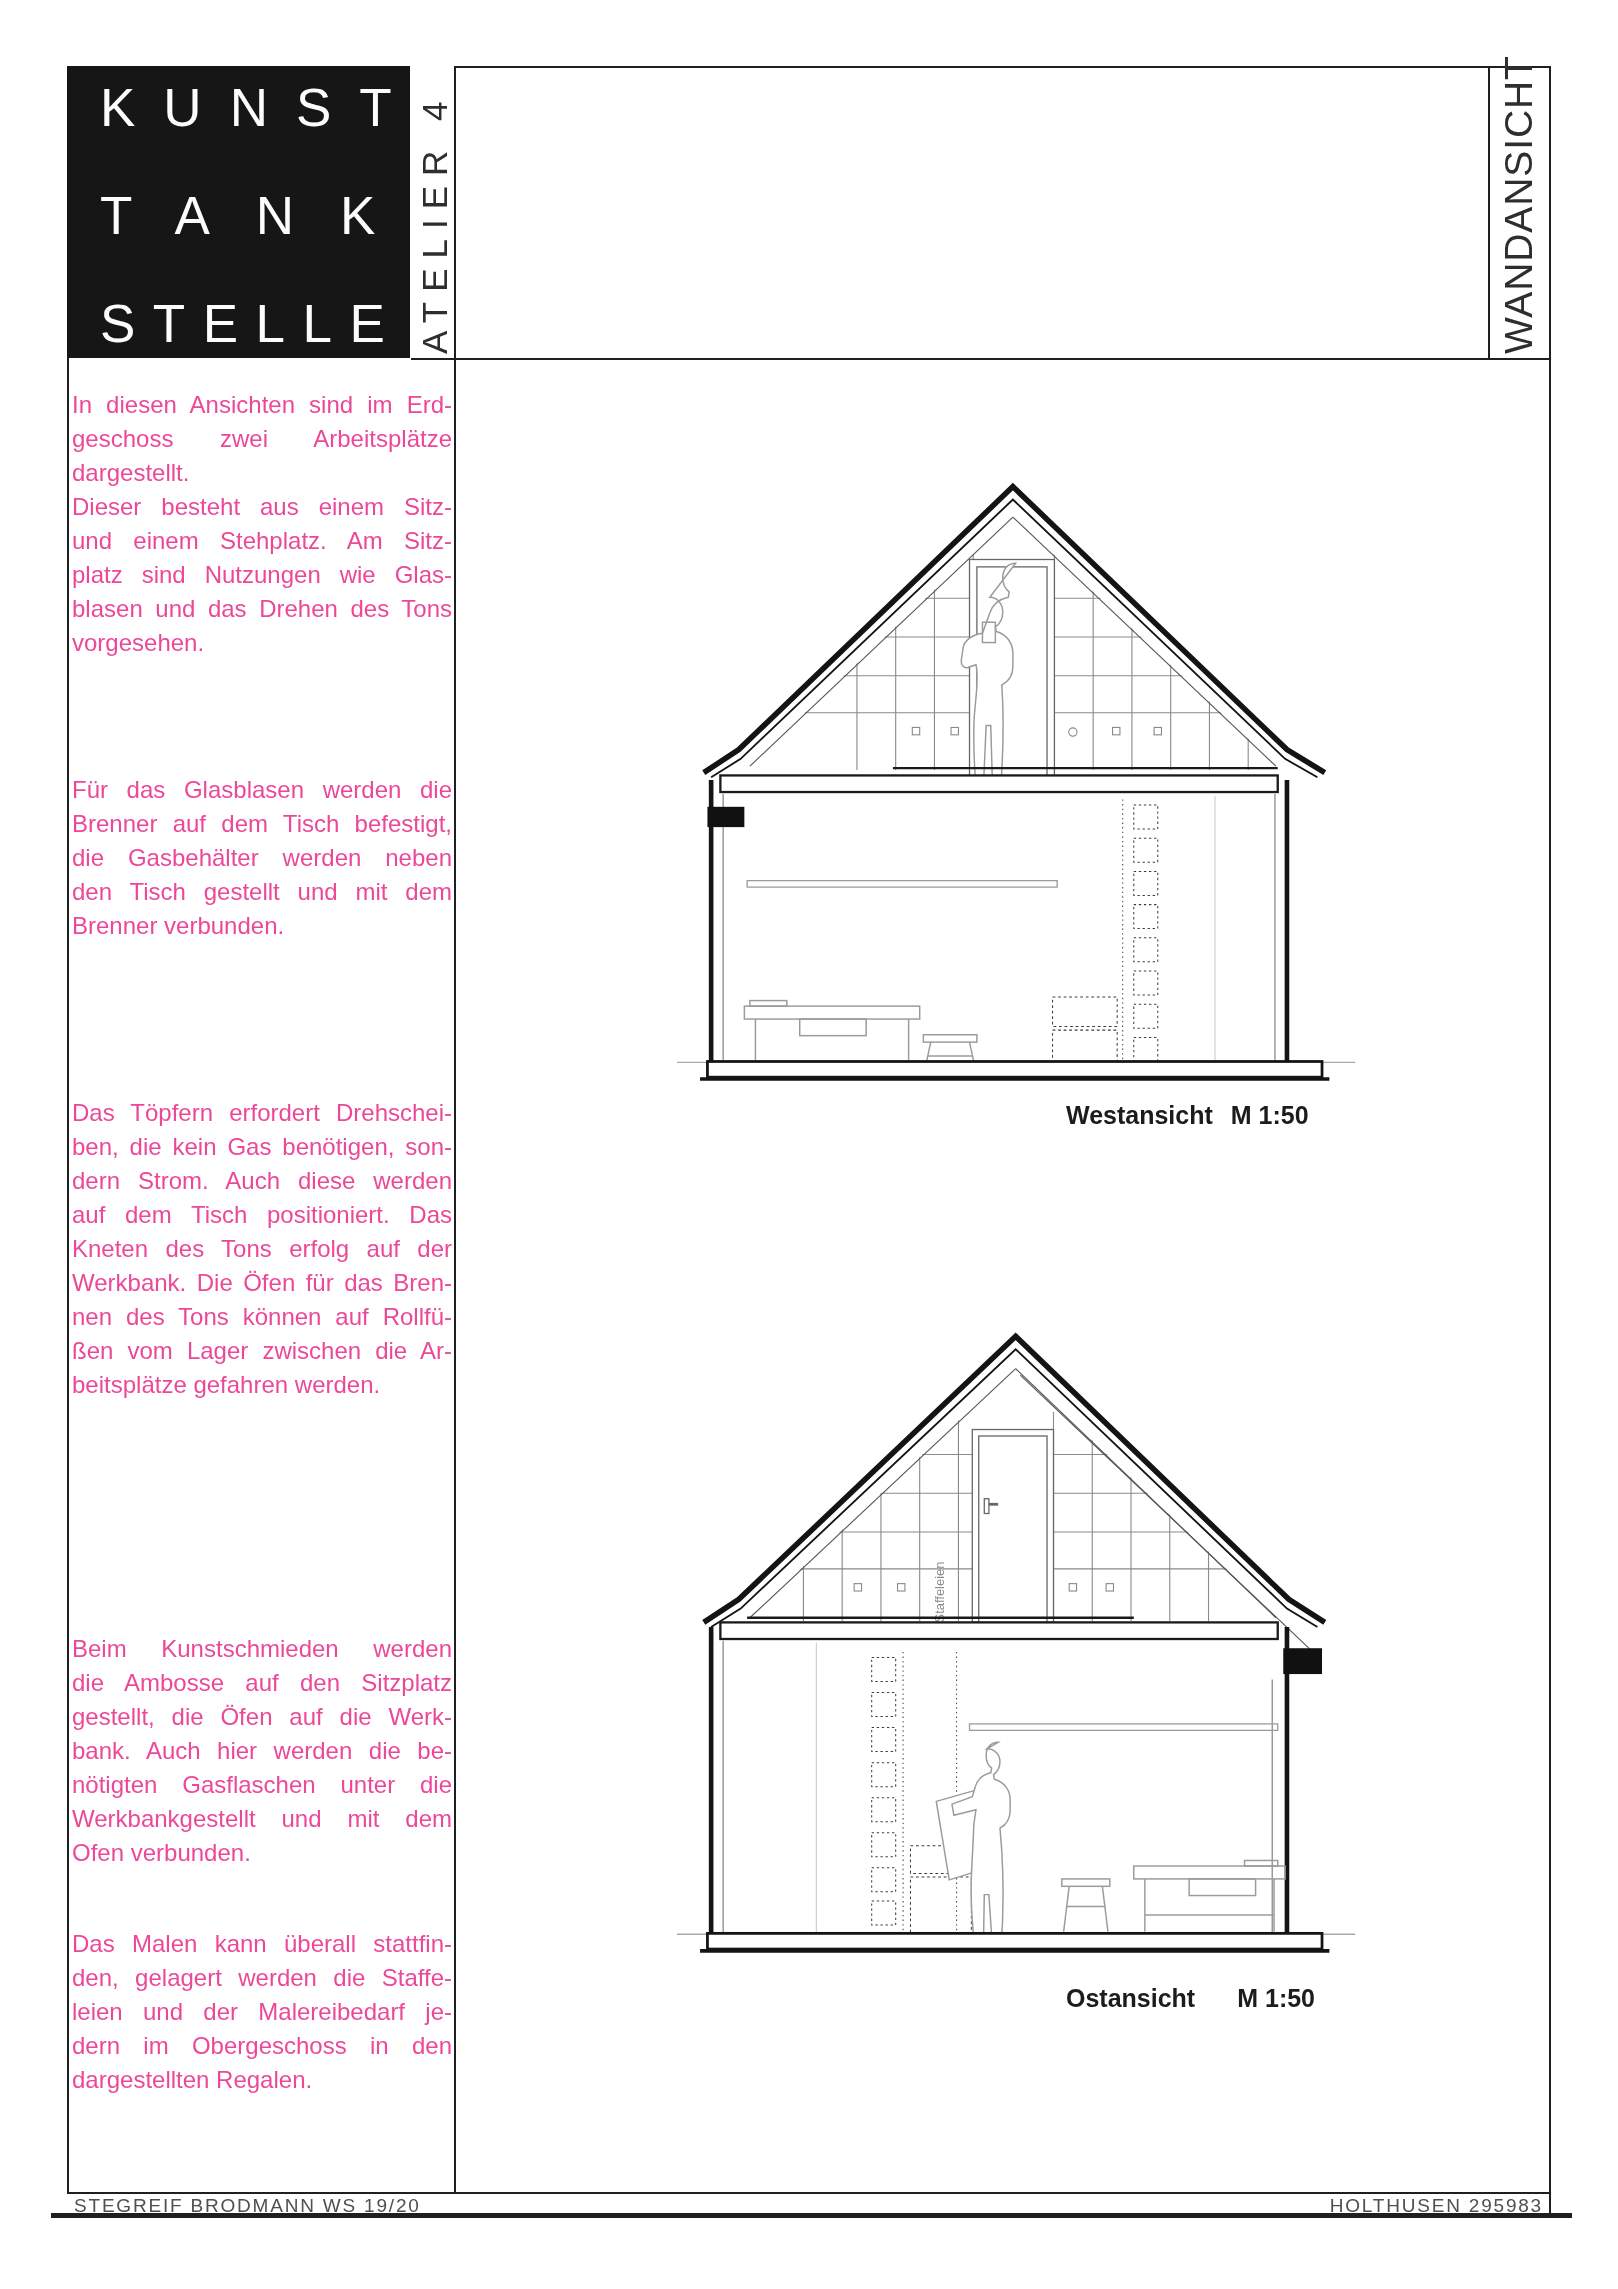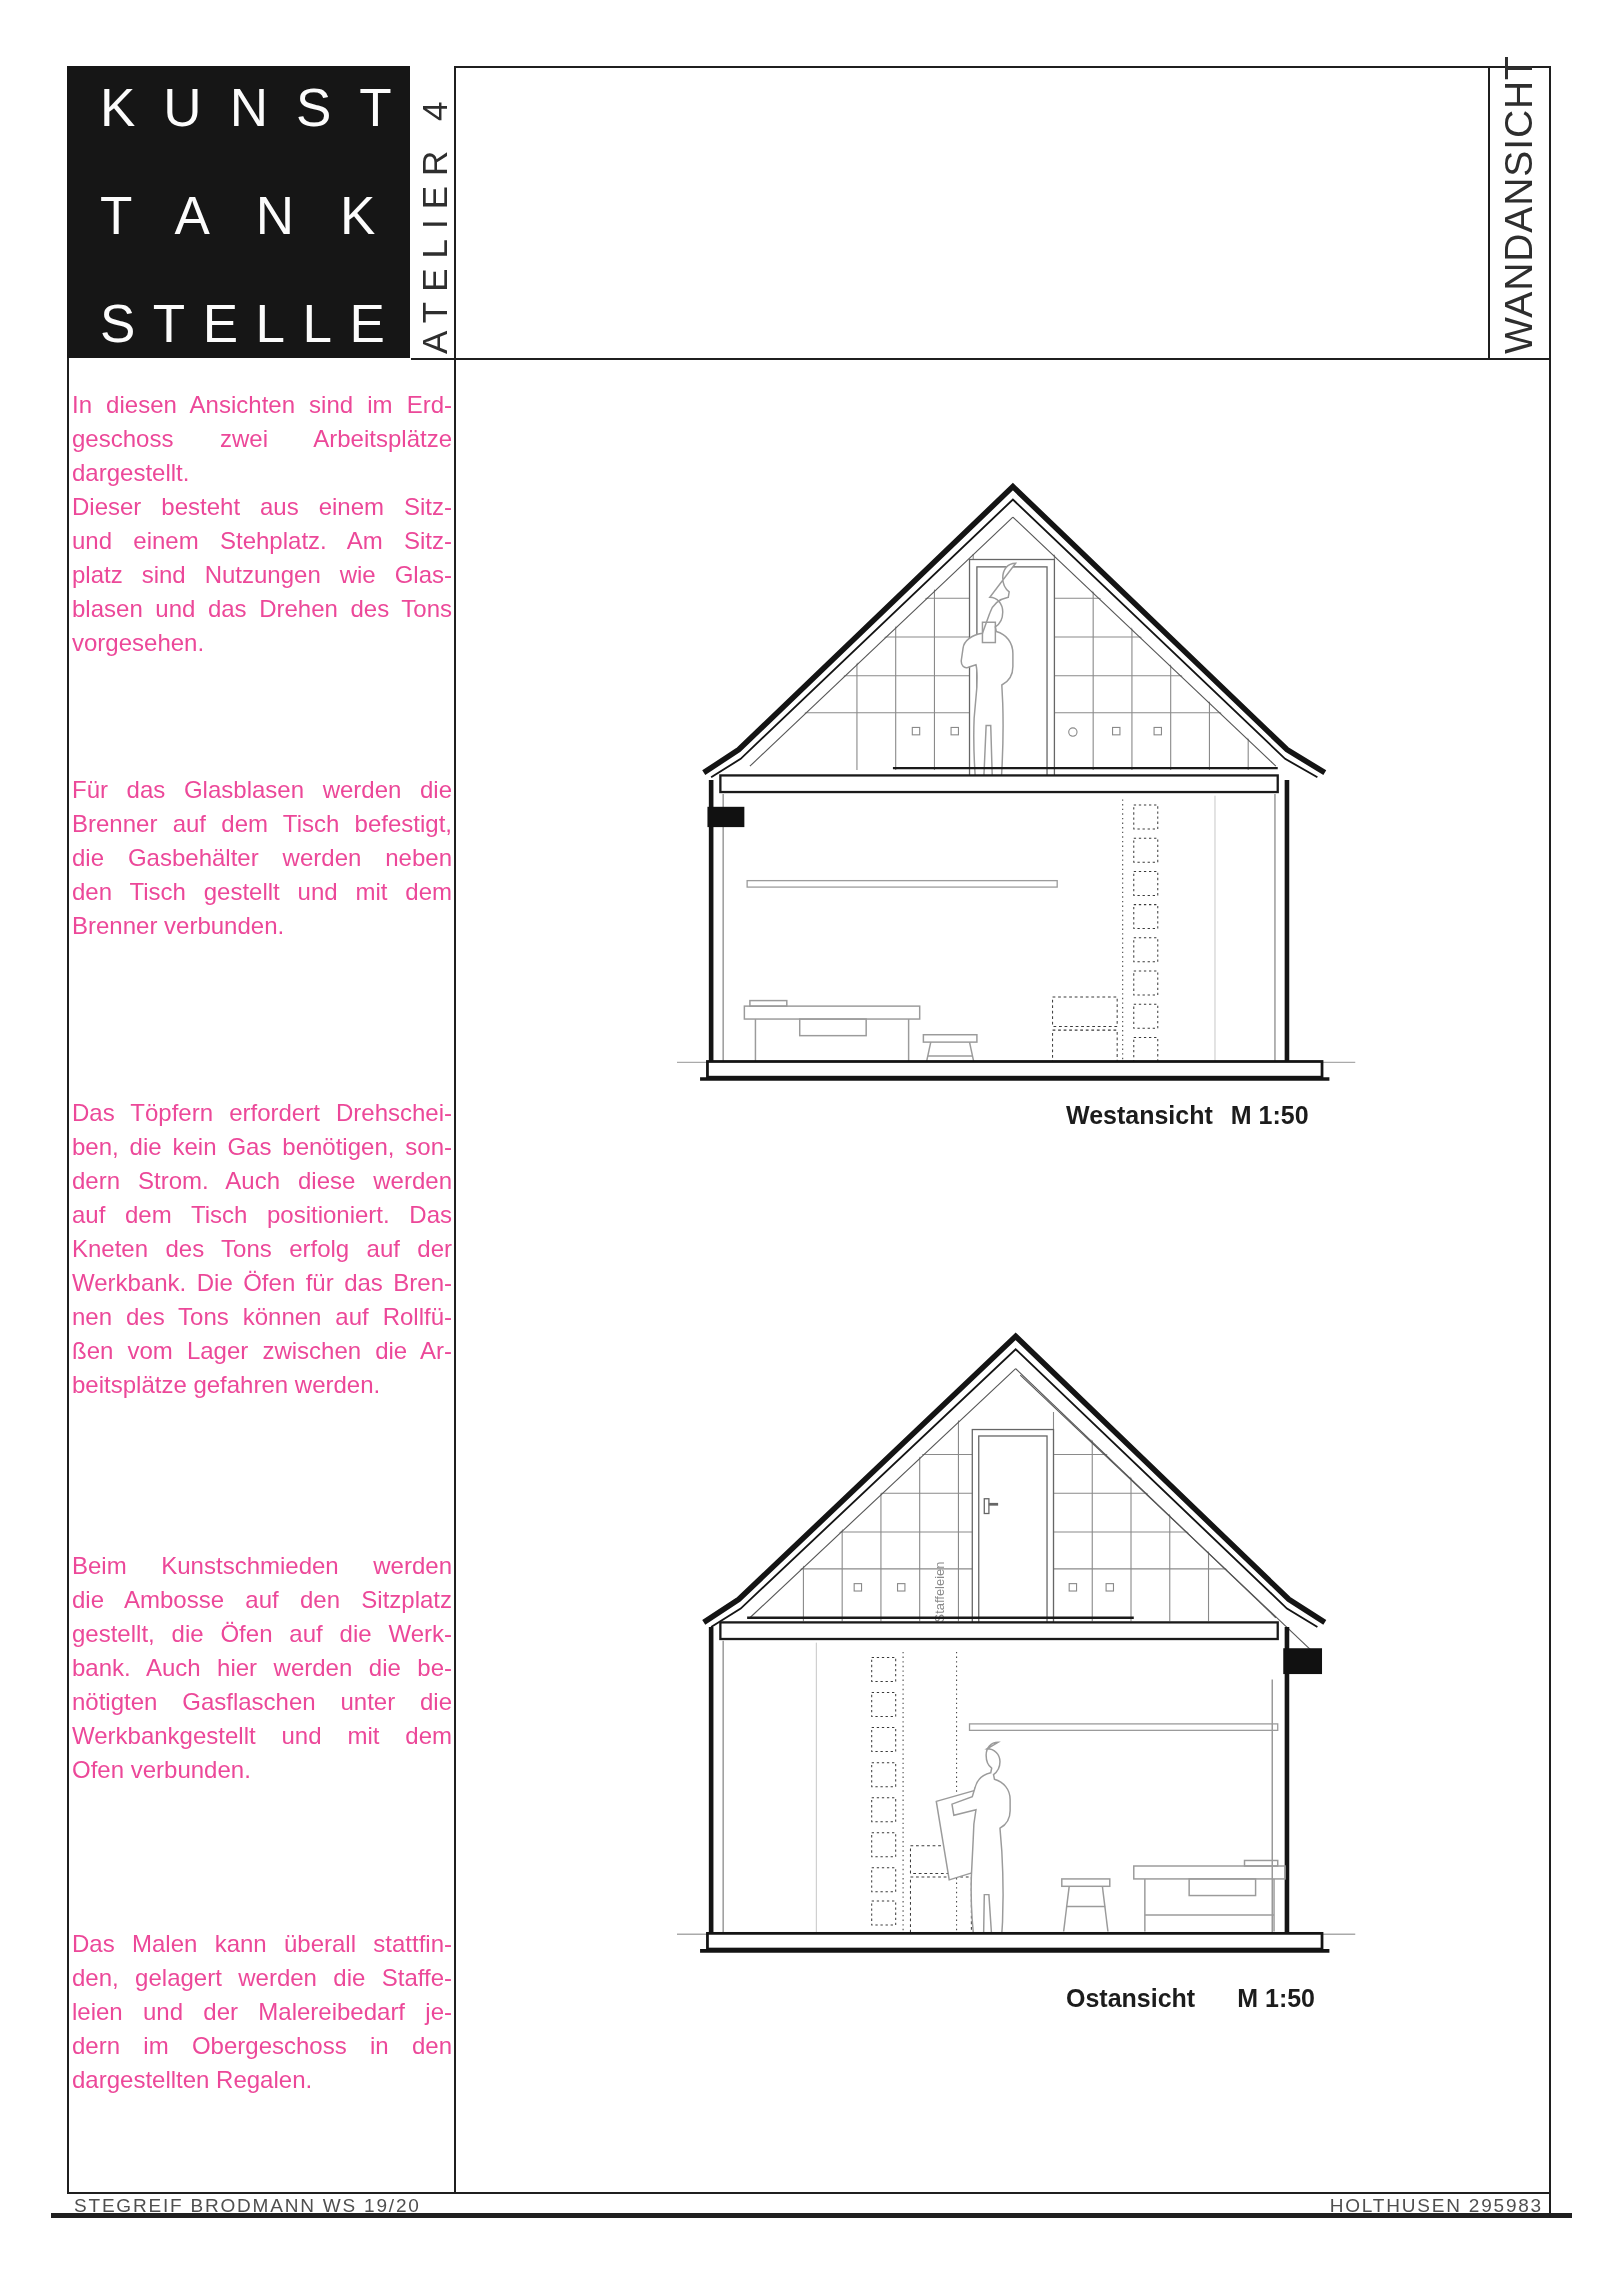--- a/index.html
+++ b/index.html
@@ -24,21 +24,21 @@
   
   .vlabel{position:absolute;transform-origin:0 0;transform:rotate(-90deg);white-space:nowrap;
           color:#2e2e2e;font-weight:400;}
   .vlabel.atelier{left:415px;top:354px;font-size:35px;letter-spacing:10px;}
   .vlabel.wand{left:1497px;top:354px;font-size:39px;letter-spacing:0.9px;}
   
   .para{position:absolute;left:72px;width:380px;font-size:24px;line-height:34px;color:#ec4899;}
   .para[data-para="0"]{top:388px;}
   .para[data-para="1"]{top:773px;}
   .para[data-para="2"]{top:1096px;}
-  .para[data-para="3"]{top:1549px;}
+  .para[data-para="3"]{top:1632px;}
   .para[data-para="4"]{top:1927px;}
   .tline{text-align:justify;text-align-last:justify;}
   .tline-end{text-align-last:left;}
   
   .dlabel{position:absolute;display:flex;gap:42px;font-size:25px;font-weight:bold;color:#1c1c1c;}
   .dlabel.west{left:1066px;top:1101px;gap:18px;}
   .dlabel.ost{left:1066px;top:1984px;}
   
   .footer-text{position:absolute;top:2195px;font-size:19px;color:#4f4f4f;letter-spacing:1.8px;}
   .footer-left{left:74px;}

